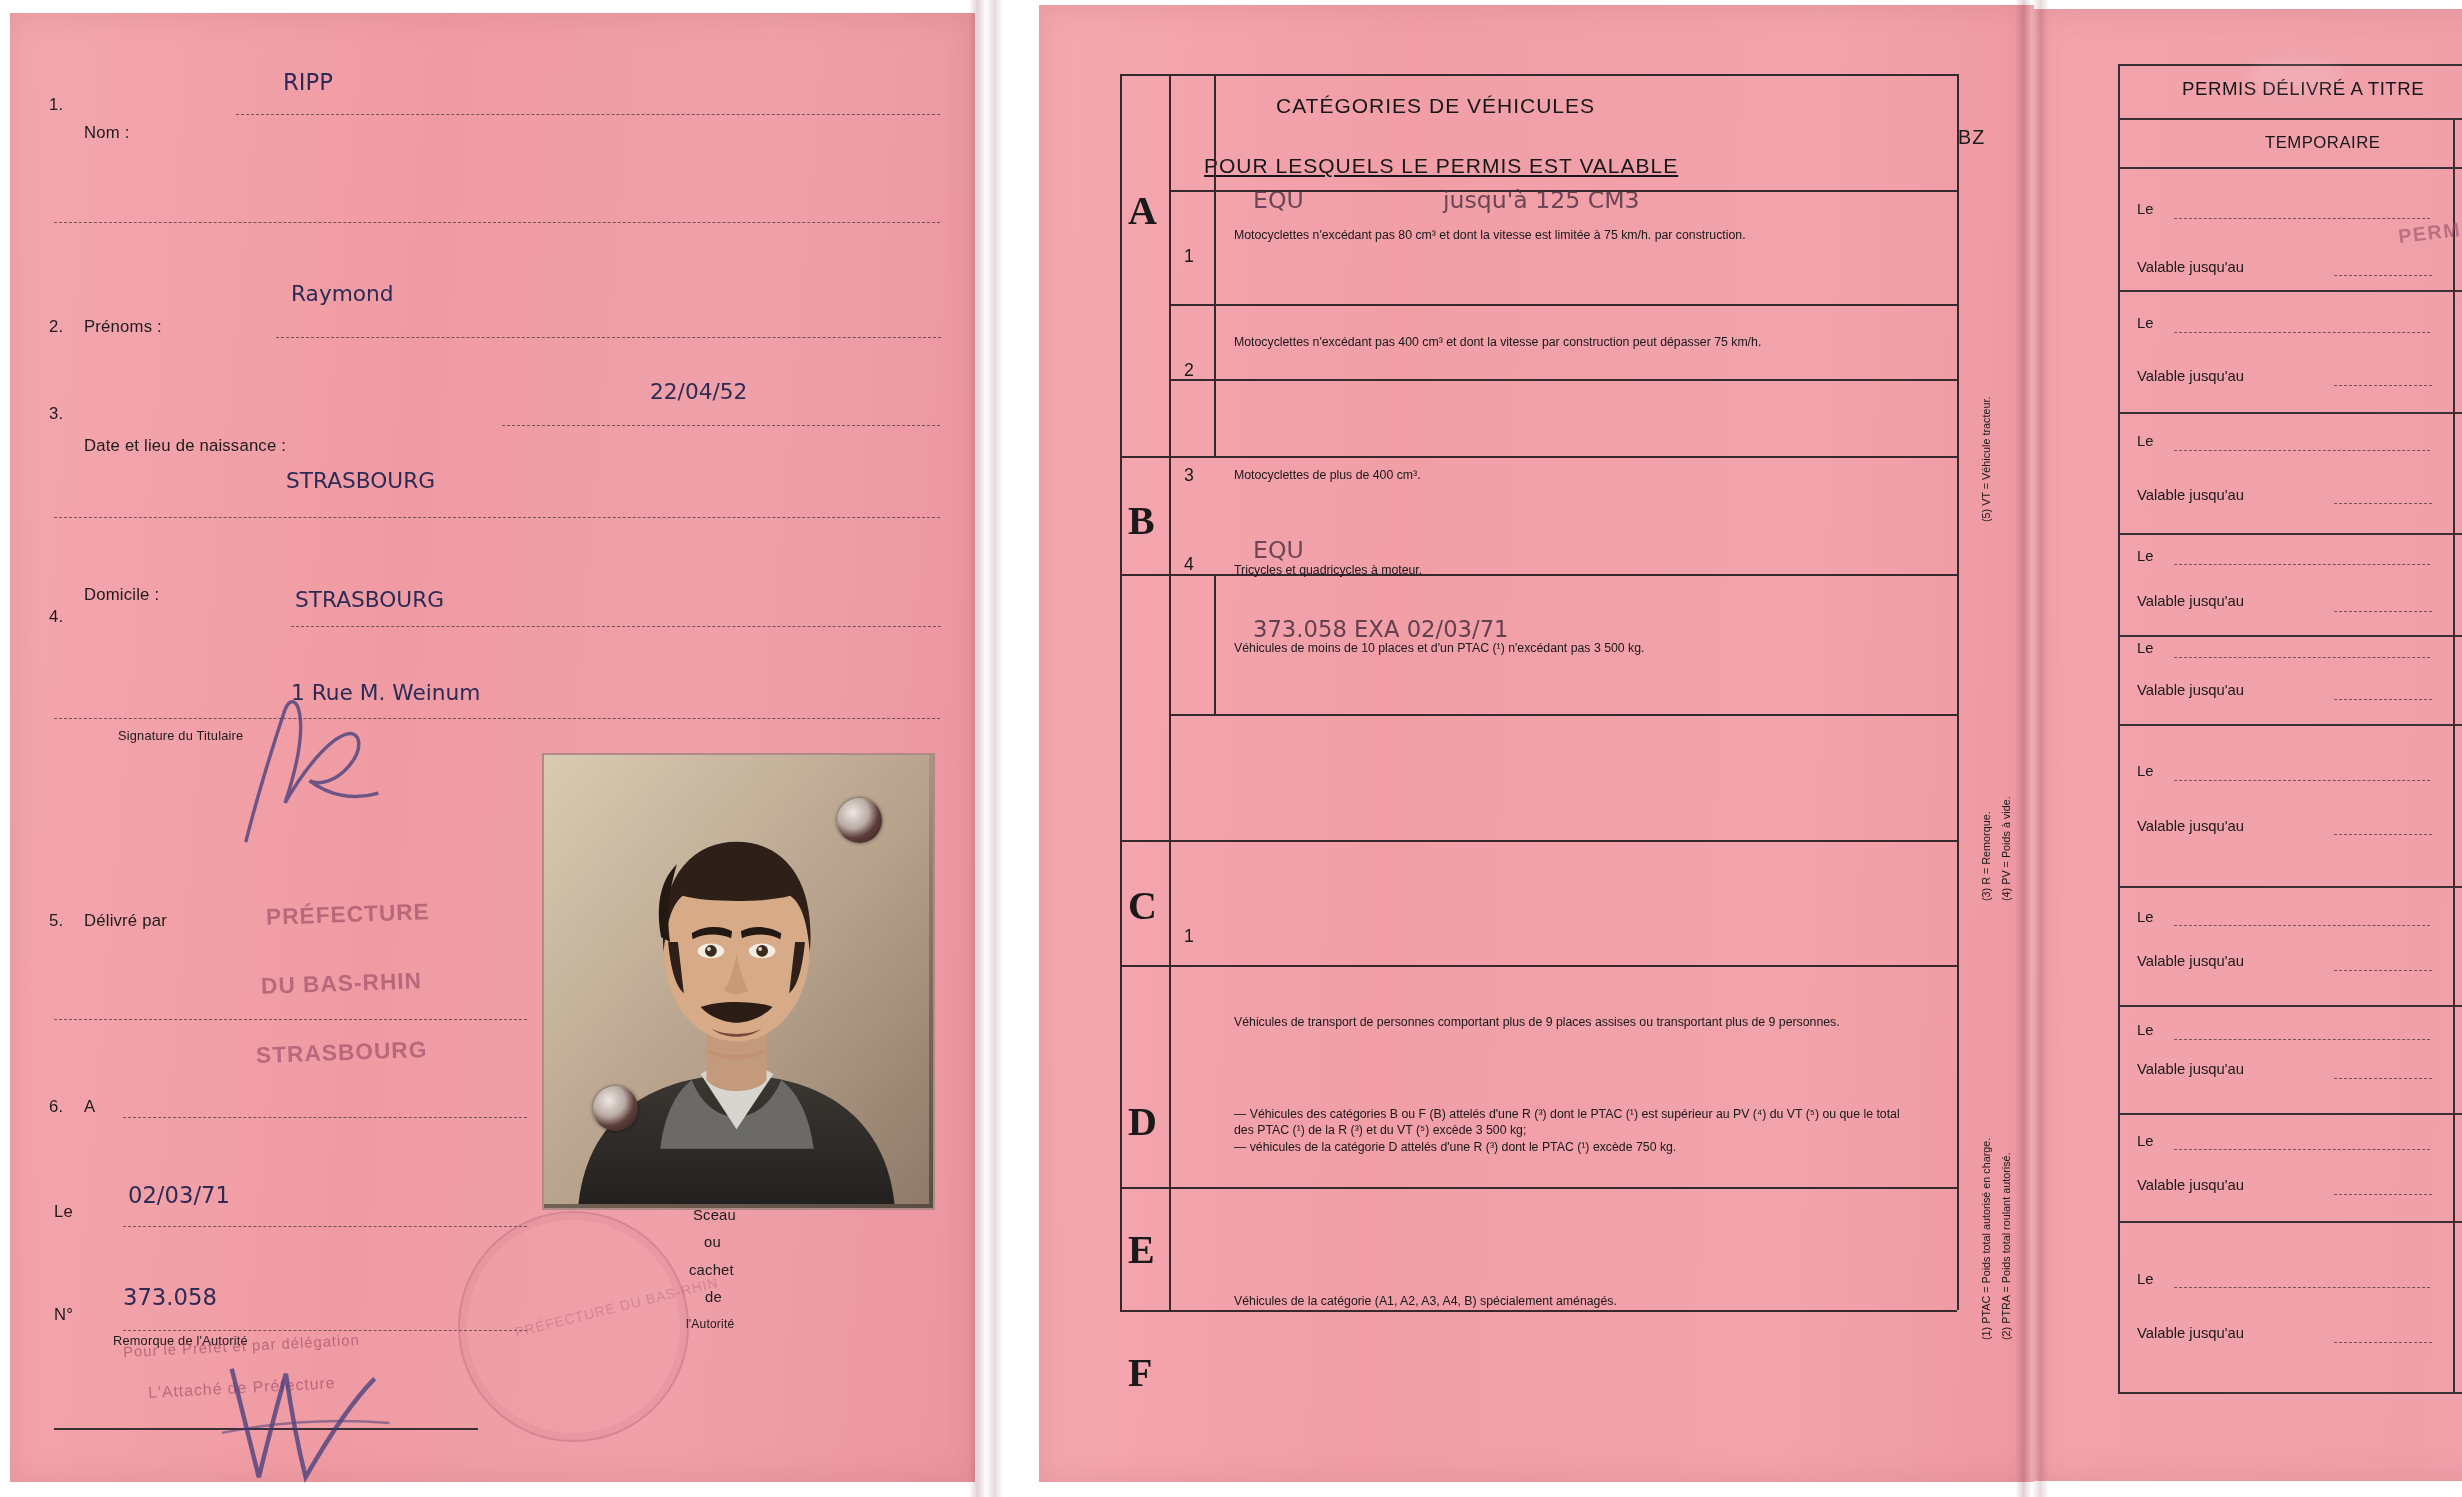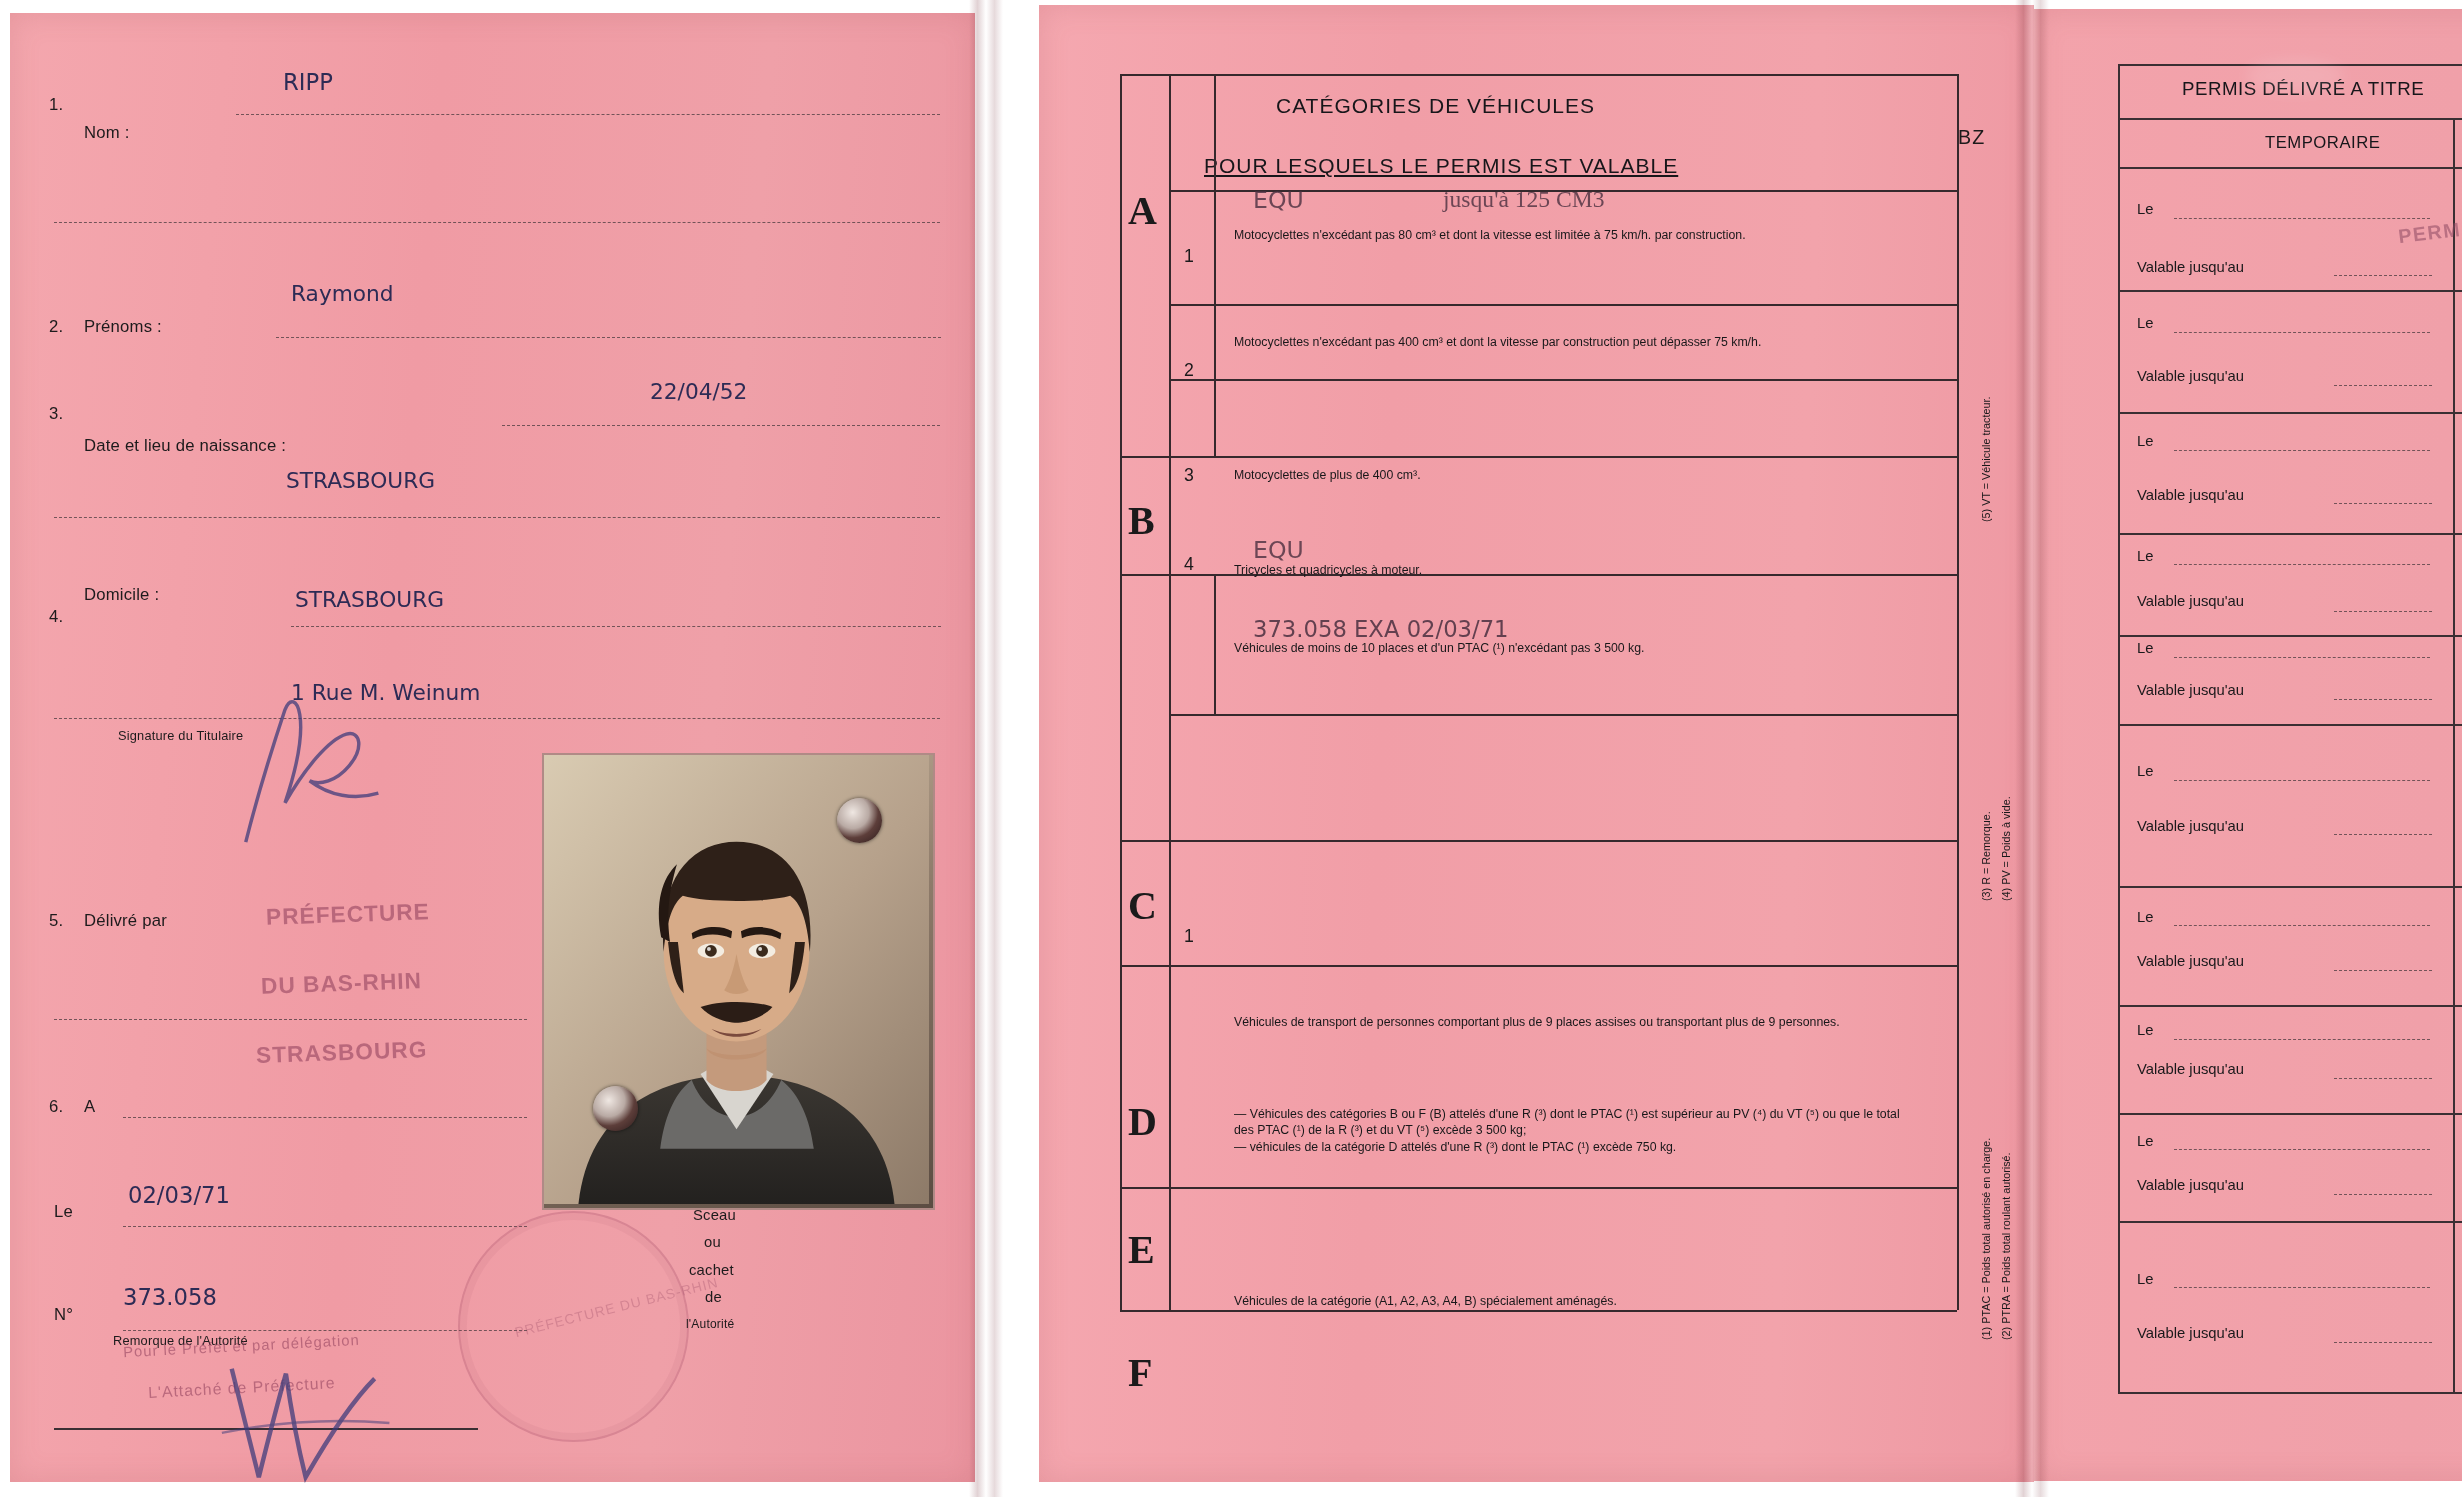--- a/index.html
+++ b/index.html
@@ -232,21 +232,21 @@
   <div class="cat-txt" style="left:1234px;top:334px;">Motocyclettes n'excédant pas 400 cm³ et dont la vitesse par construction peut dépasser 75 km/h.</div>
   <div class="cat-txt" style="left:1234px;top:467px;">Motocyclettes de plus de 400 cm³.</div>
   <div class="cat-txt" style="left:1234px;top:562px;">Tricycles et quadricycles à moteur.</div>
   <div class="cat-txt" style="left:1234px;top:640px;">Véhicules de moins de 10 places et d'un PTAC (¹) n'excédant pas 3 500 kg.</div>
   <div class="cat-txt" style="left:1234px;top:1014px;">Véhicules de transport de personnes comportant plus de 9 places assises ou transportant plus de 9 personnes.</div>
   <div class="cat-txt" style="left:1234px;top:1106px;white-space:pre-line;">— Véhicules des catégories B ou F (B) attelés d'une R (³) dont le PTAC (¹) est supérieur au PV (⁴) du VT (⁵) ou que le total des PTAC (¹) de la R (³) et du VT (⁵) excède 3 500 kg;
 — véhicules de la catégorie D attelés d'une R (³) dont le PTAC (¹) excède 750 kg.</div>
   <div class="cat-txt" style="left:1234px;top:1293px;white-space:pre-line;">Véhicules de la catégorie (A1, A2, A3, A4, B) spécialement aménagés.</div>
 
   <div class="hand" style="left:1253px;top:186px;font-size:23.6px;color:#4b3040;opacity:.8;">EQU</div>
-  <div class="hand" style="left:1443px;top:186px;font-size:23.6px;color:#4b3040;opacity:.8;font-family:Liberation Serif, serif;">jusqu'à 125 CM3</div>
+  <div class="hand" style="left:1443px;top:186px;font-size:23.6px;color:#4b3040;opacity:.8;">jusqu'à 125 CM3</div>
   <div class="hand" style="left:1253px;top:536px;font-size:23.6px;color:#4b3040;opacity:.8;">EQU</div>
   <div class="hand" style="left:1253px;top:616px;font-size:22.7px;color:#4b3040;opacity:.85;">373.058 EXA 02/03/71</div>
 
   <div class="rot" style="left:1980px;top:1340px;">(1) PTAC = Poids total autorisé en charge.</div>
   <div class="rot" style="left:2000px;top:1340px;">(2) PTRA = Poids total roulant autorisé.</div>
   <div class="rot" style="left:1980px;top:901px;">(3) R = Remorque.</div>
   <div class="rot" style="left:2000px;top:901px;">(4) PV = Poids à vide.</div>
   <div class="rot" style="left:1980px;top:522px;">(5) VT = Véhicule tracteur.</div>
 
   <div class="panel" id="panel-right"></div>

